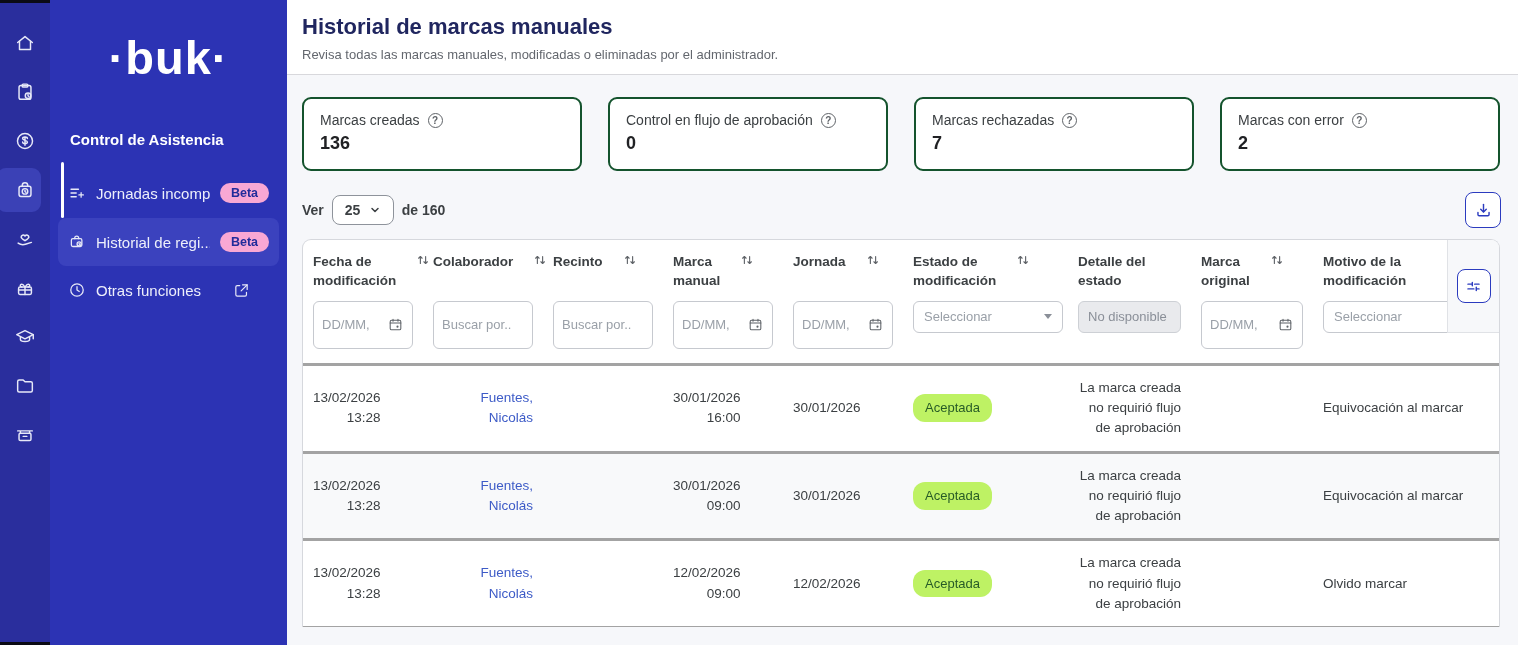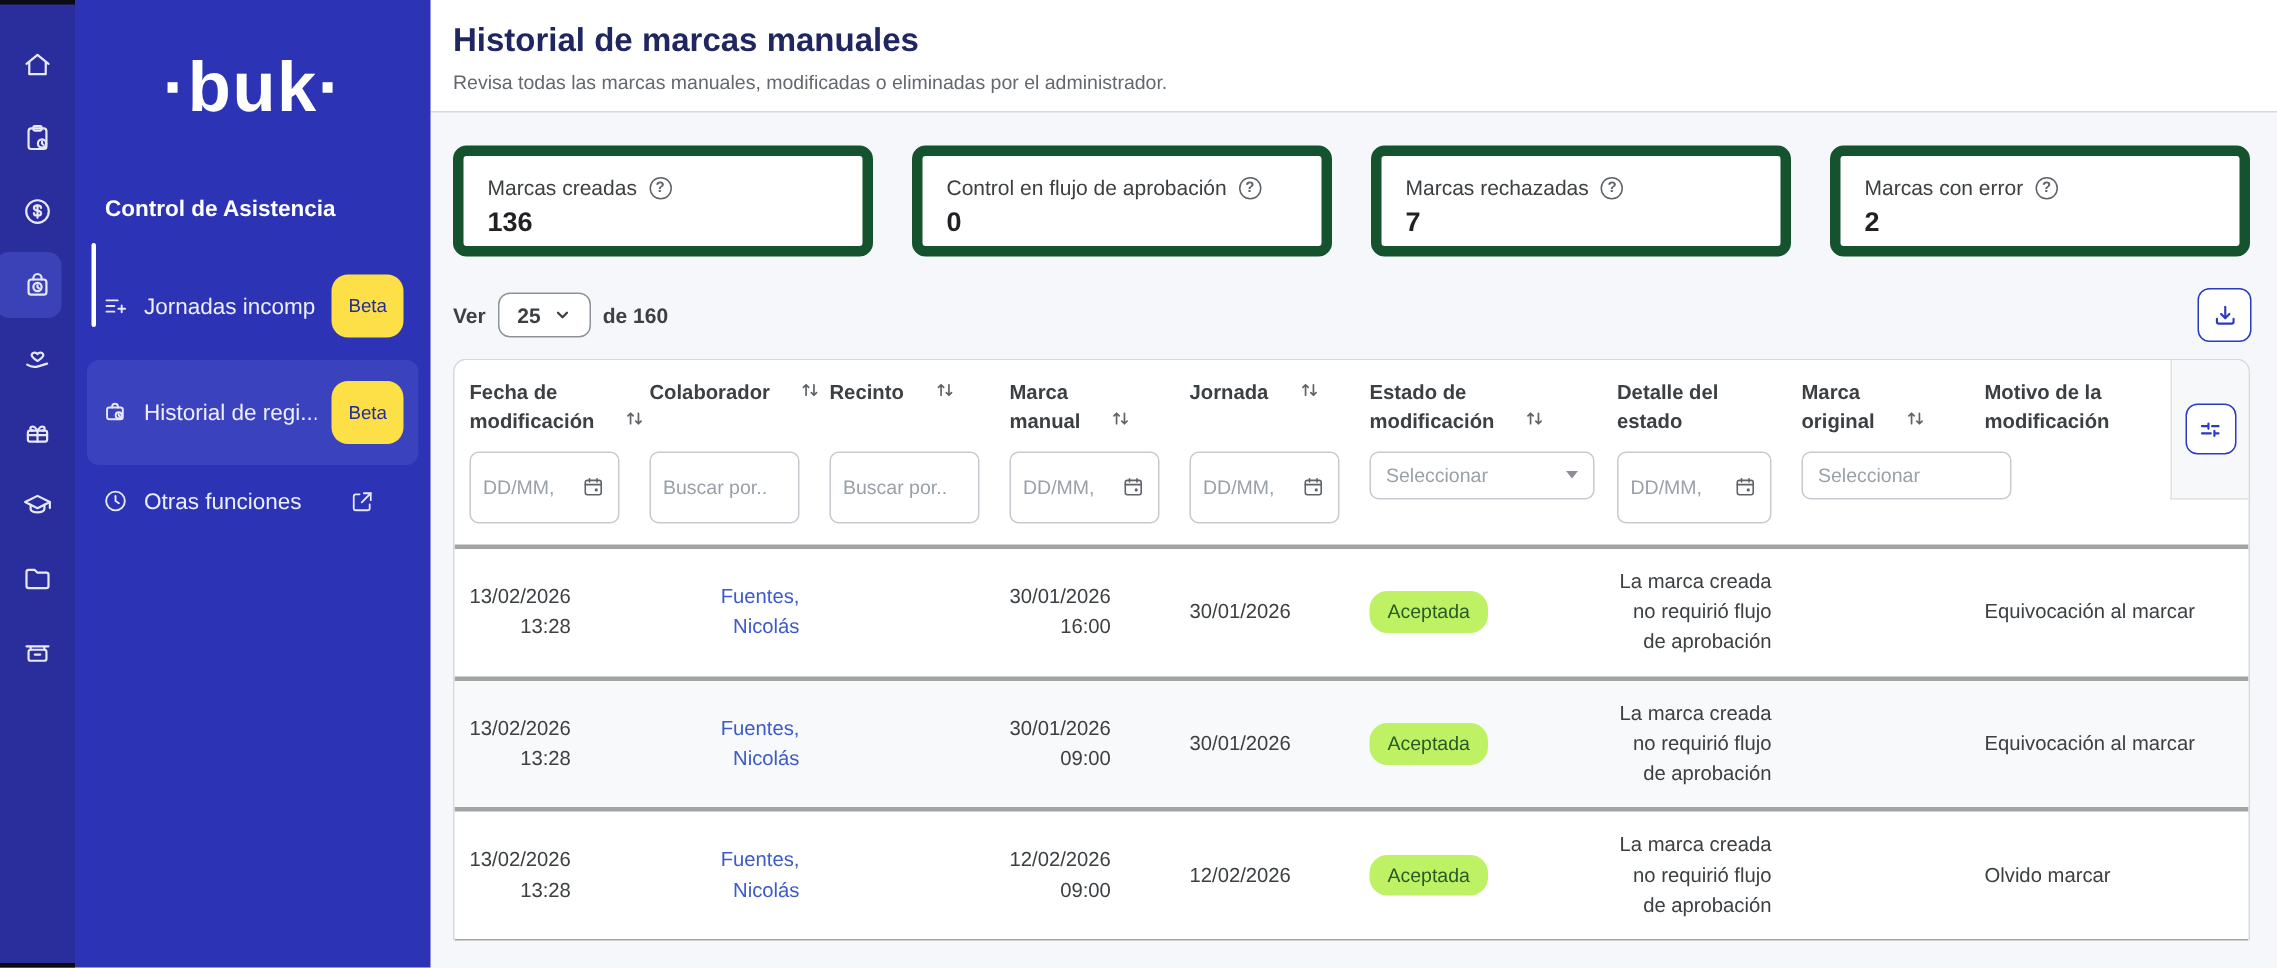--- a/index.html
+++ b/index.html
@@ -15,46 +15,46 @@
 
   
   .panel { position:absolute; left:50px; top:0; bottom:0; width:237px; background:#2C33B4; color:#fff; z-index:4; }
   .logo { text-align:center; margin-top:30px; font-size:47px; font-weight:700; letter-spacing:1px; color:#fff; }
   .section-title { margin:46px 0 0 20px; font-size:15px; font-weight:700; color:#fff; }
   .menu { margin-top:26px; padding:0 8px; display:flex; flex-direction:column; gap:6px; }
   .menu-item { display:flex; align-items:center; gap:10px; padding:9px 10px; border-radius:8px; font-size:15px; color:#EDEFFB; cursor:pointer; }
   .menu-item.active { background:#3B42BE; padding-top:14px; padding-bottom:14px; }
   .menu-item svg { width:18px; height:18px; stroke:#E7E9F8; fill:none; stroke-width:1.7; stroke-linecap:round; stroke-linejoin:round; flex:none; }
   .menu-label { white-space:nowrap; overflow:hidden; }
-  .beta { margin-left:auto; background:#fde047; color:#222C9B; font-size:12.5px; font-weight:400; padding:14px 11px; border-radius:11px; }
+  .beta { margin-left:auto; background:#f9a8d4; color:#222C9B; font-size:12.5px; font-weight:700; padding:3px 11px; border-radius:11px; }
   .ext { margin-left:22px; }
 
   
   .main { position:absolute; left:287px; top:0; right:0; bottom:0; background:#F6F7FA; }
   .page-header { background:#FFFFFF; border-bottom:1px solid #D8D8DC; padding:14px 18px 12px 15px; }
   .page-title { color:#20265F; font-size:22px; font-weight:700; }
   .page-sub { color:#63676E; font-size:13px; margin-top:7px; }
 
   .stats { display:flex; gap:26px; margin:22px 18px 0 15px; }
-  .card { flex:1; background:#fff; border:7px solid #14532d; border-radius:9px; padding:13px 16px; height:74px; }
+  .card { flex:1; background:#fff; border:2px solid #14532d; border-radius:9px; padding:13px 16px; height:74px; }
   .card-label { display:flex; align-items:center; gap:8px; font-size:14px; color:#3C4043; }
   .help { width:15px; height:15px; border:1.3px solid #5F6368; border-radius:50%; color:#5F6368; font-size:10px; font-weight:700; display:inline-flex; align-items:center; justify-content:center; }
   .card-value { font-size:18px; font-weight:700; color:#202124; margin-top:5px; }
 
   .controls { display:flex; align-items:center; margin:21px 17px 0 15px; font-size:14px; color:#3C4043;font-weight:bold; }
   .pagesize { display:flex; align-items:center; gap:8px; margin:0 8px; border:1px solid #8E939B; border-radius:8px; background:#fff; padding:6px 12px; min-width:62px; justify-content:space-between; cursor:pointer; }
   .pagesize svg { width:12px; height:12px; stroke:#3C4043; fill:none; stroke-width:2; stroke-linecap:round; stroke-linejoin:round; }
   .icon-btn { margin-left:auto; width:36px; height:36px; background:#fff; border:1.6px solid #2B3BBF; border-radius:8px; display:flex; align-items:center; justify-content:center; cursor:pointer; }
   .icon-btn svg { width:19px; height:19px; stroke:#2B3BBF; fill:none; stroke-width:1.8; stroke-linecap:round; stroke-linejoin:round; }
 
   
   .table { position:relative; margin:11px 18px 0 15px; background:#fff; border:1px solid #D6D8DD; border-bottom:none; border-radius:9px 9px 0 0; overflow:hidden; height:388px; }
   .grid-row { display:grid; grid-template-columns:120px 120px 120px 120px 120px 165px 123px 122px 1fr; }
   .thead .cell { padding:13px 10px 4px 10px; }
-  .hwrap { display:flex; align-items:flex-end; gap:20px; }
+  .hwrap { display:flex; align-items:flex-start; gap:20px; }
   .hlabel { font-size:13.5px; font-weight:700; color:#3C4043; white-space:pre-line; line-height:1.4; }
   .sort svg { width:14px; height:14px; stroke:#5F6368; fill:none; stroke-width:1.3; stroke-linecap:round; stroke-linejoin:round; }
   .tfilter .cell { padding:6px 10px 14px 10px; }
   .inputwrap { display:flex; align-items:center; border:1px solid #C6C9CF; border-radius:6px; background:#fff; height:48px; padding:0 8px; gap:4px; }
   .inputwrap input { border:none; outline:none; width:100%; min-width:0; font-size:13px; color:#3C4043; font-family:inherit; background:transparent; }
   .inputwrap input::placeholder { color:#9AA0A8; }
   .inputwrap svg { width:17px; height:17px; flex:none; stroke:#5F6368; fill:none; stroke-width:1.5; stroke-linecap:round; stroke-linejoin:round; }
   .fake-select { display:flex; align-items:center; justify-content:space-between; border:1px solid #C6C9CF; border-radius:6px; background:#fff; height:32px; padding:0 10px; font-size:13px; color:#9AA0A8; cursor:pointer; }
   .fake-select.wide { width:150px; }
   .fake-select.clip { width:140px; }
@@ -353,20 +353,25 @@
             </svg>
           </div>
         </div>
       <div class="cell">
           <div class="fake-select wide">
             <span>Seleccionar</span>
             <span class="caret"></span>
           </div>
         </div>
       <div class="cell">
+          <div class="disabled-input">
+            <span>No disponible</span>
+          </div>
+        </div>
+      <div class="cell">
           <div class="inputwrap">
             <input placeholder="DD/MM," style="">
             <svg viewBox="0 0 24 24">
               <rect x="4.5" y="6" width="15" height="13.5" rx="2"></rect>
               <path d="M4.5 10h15M8.5 4.5v3M15.5 4.5v3"></path>
               <circle cx="14.8" cy="15" r="1.5" fill="#5F6368" stroke="none"></circle>
             </svg>
           </div>
         </div>
       <div class="cell">

